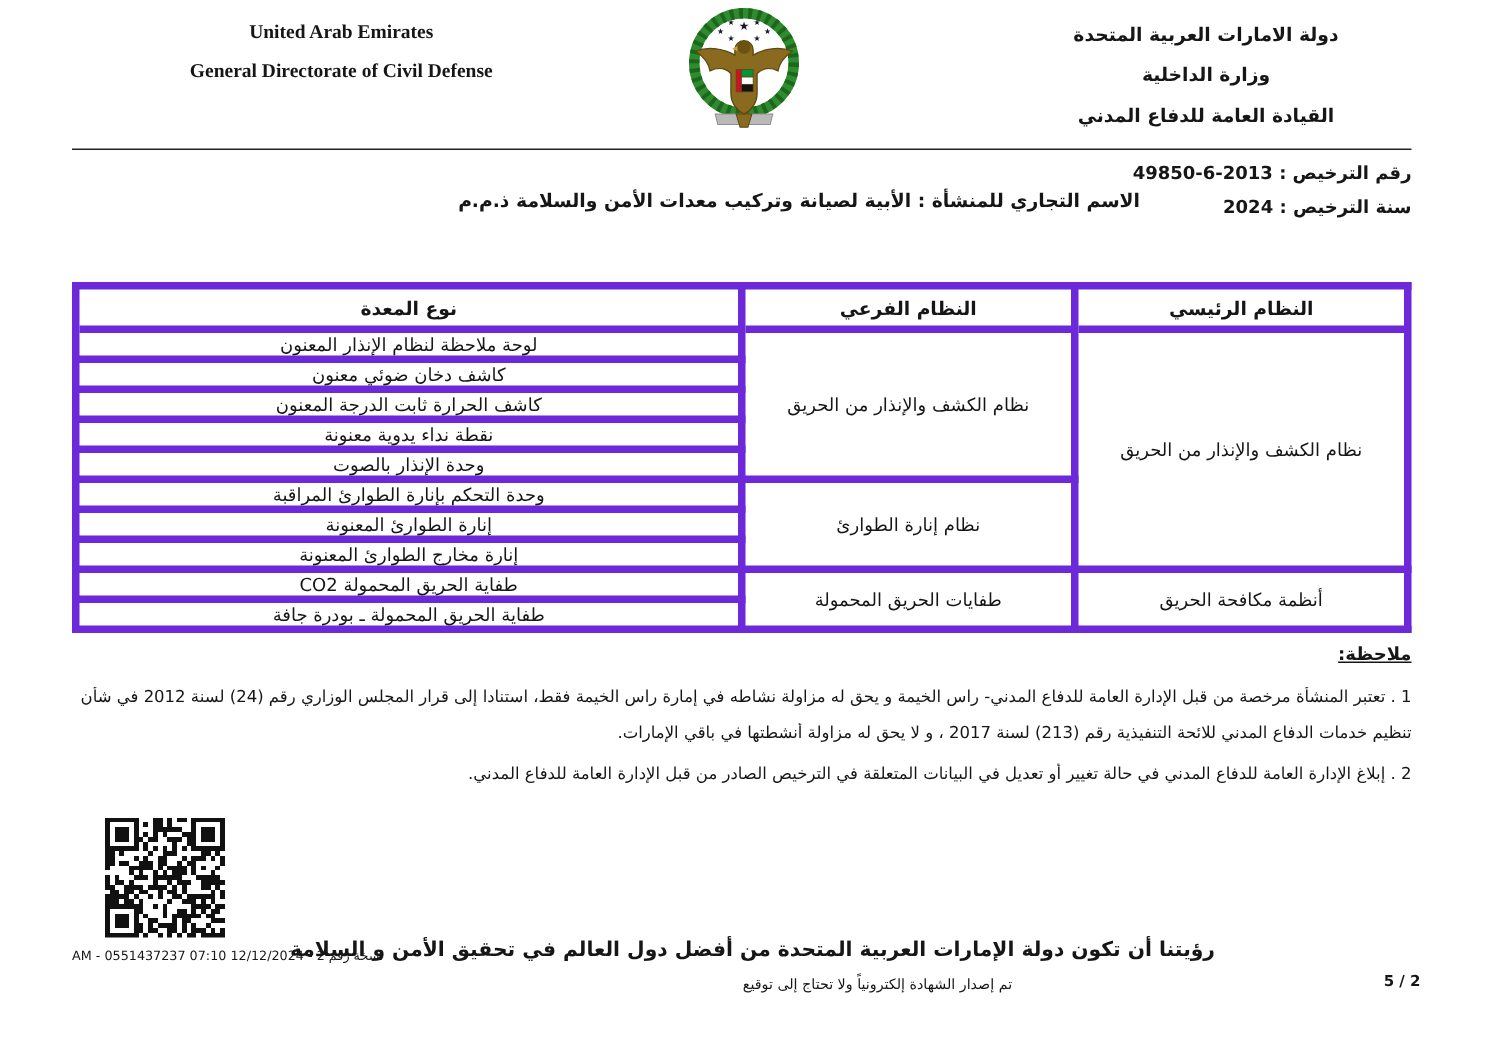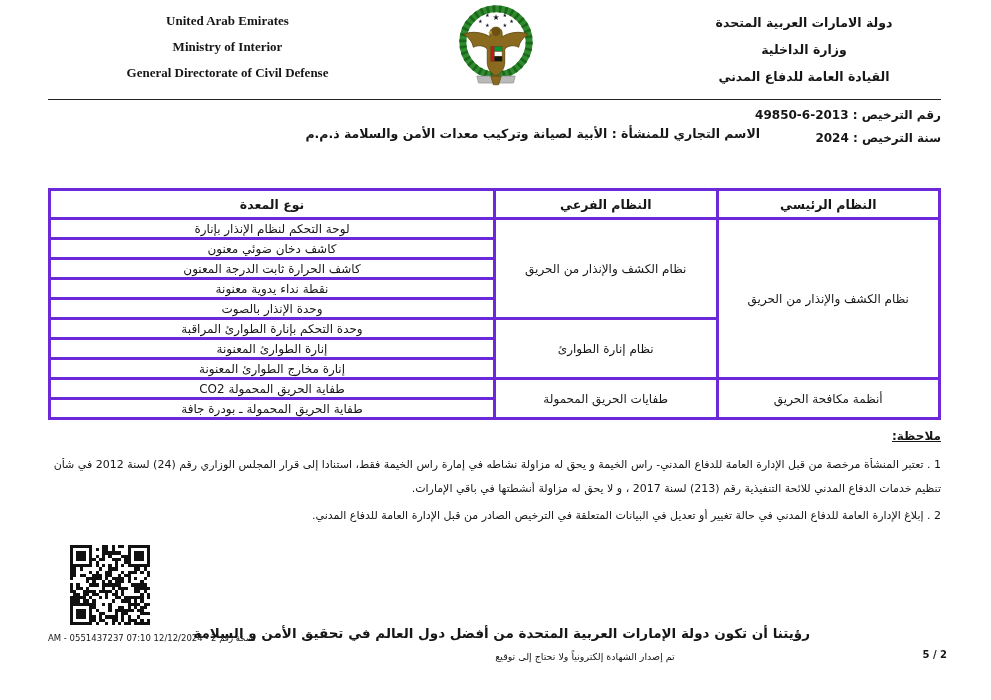--- a/index.html
+++ b/index.html
@@ -20,21 +20,21 @@
   .rule { left:48px; top:99px; width:893px; height:0; border-top:1.3px solid #222; }
 
   
   .license { right:50px; top:104px; direction:rtl; text-align:right;
     font-weight:bold; font-size:12px; line-height:23px; white-space:nowrap; }
   .trade { right:231px; top:126px; direction:rtl; font-weight:bold; font-size:12.5px; white-space:nowrap; }
 
   
   table.equip { position:absolute; left:48px; top:188px; width:893px;
     border-collapse:collapse; direction:rtl; table-layout:fixed; font-size:12px; }
-  .equip th, .equip td { border:3px solid #6d28d9; text-align:center; vertical-align:middle; padding:0 4px; }
+  .equip th, .equip td { border:5px solid #6d28d9; text-align:center; vertical-align:middle; padding:0 4px; }
   .equip th { height:29px; font-size:12.5px; font-weight:bold; border-bottom-width:2px; }
   .equip td { height:20px; font-weight:normal; }
   .group-cell { font-size:12px; }
 
   
   .notes { left:48px; top:429px; width:893px; direction:rtl; text-align:right; font-size:11px; }
   .notes-title { font-weight:bold; font-size:12px; text-decoration:underline; }
   .note-line { white-space:nowrap; overflow:hidden; }
   .n1 { margin-top:15px; } .n2 { margin-top:11px; } .n3 { margin-top:14px; }
 
@@ -44,21 +44,20 @@
   .vision { left:250px; top:625px; width:560px; text-align:center; direction:rtl;
     font-weight:bold; font-size:13.5px; text-underline-offset:3px; white-space:nowrap; }
   .issued { left:430px; top:651px; width:310px; text-align:center; direction:rtl; font-size:9.5px; white-space:nowrap; }
   .page-num { right:44px; top:649px; font-size:10px; font-weight:bold; direction:ltr; }
 </style>
 </head>
 <body>
 
 <div class="abs en-block">
   <div>United Arab Emirates</div>
-  <div>Ministry of Interior</div>
   <div>General Directorate of Civil Defense</div>
 </div>
 
 <div class="abs emblem">
   <svg viewBox="0 0 100 110" width="92" height="96" aria-hidden="true">
     <circle cx="50" cy="47" r="41" fill="#ffffff"></circle>
     <circle cx="50" cy="47" r="38" fill="none" stroke="#2e8b2e" stroke-width="8"></circle>
     <circle cx="50" cy="47" r="38" fill="none" stroke="#1d671d" stroke-width="8" stroke-dasharray="3 4"></circle>
 
     <path d="M28 86 L72 86 L70 94 L30 94 Z" fill="#b9b9b9" stroke="#8f8f8f" stroke-width="0.8"></path>
@@ -121,21 +120,21 @@
     <tr>
       <th>النظام الرئيسي</th>
       <th>النظام الفرعي</th>
       <th>نوع المعدة</th>
     </tr>
   </thead>
   <tbody>
       <tr>
         <td rowspan="8" class="group-cell">نظام الكشف والإنذار من الحريق</td>
         <td rowspan="5" class="group-cell">نظام الكشف والإنذار من الحريق</td>
-        <td>لوحة التحكم لنظام الإنذار بإنارة</td>
+        <td>لوحة ملاحظة لنظام الإنذار المعنون</td>
       </tr>
       <tr>
         <td>كاشف دخان ضوئي معنون</td>
       </tr>
       <tr>
         <td>كاشف الحرارة ثابت الدرجة المعنون</td>
       </tr>
       <tr>
         <td>نقطة نداء يدوية معنونة</td>
       </tr>

